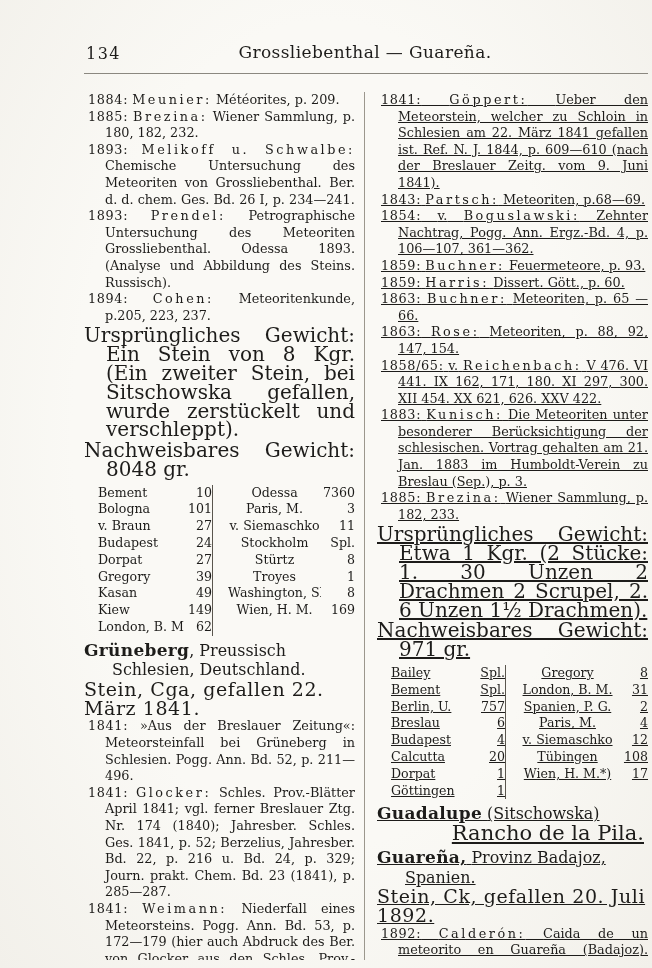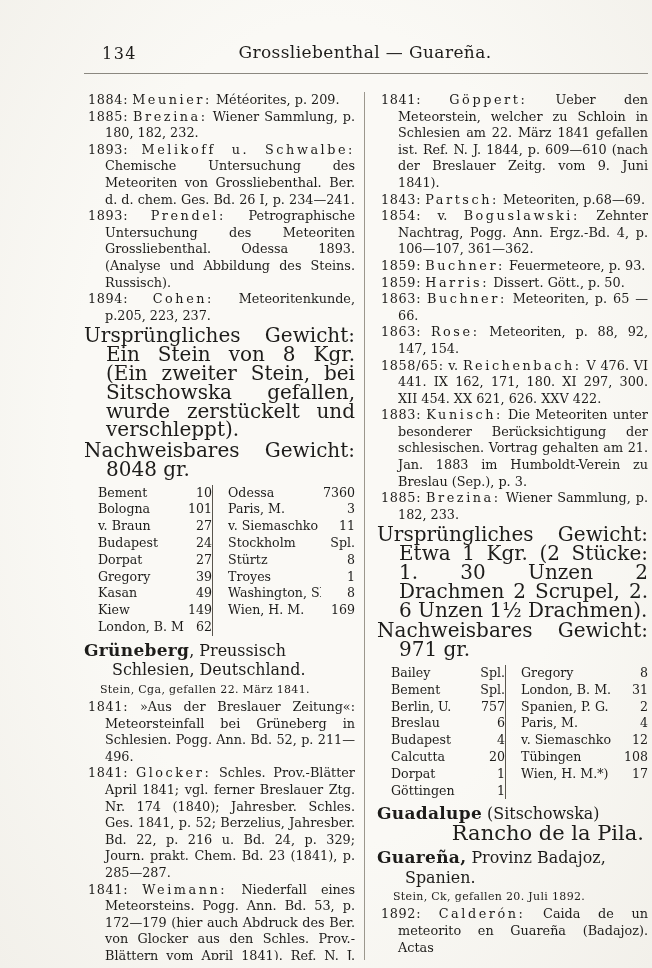--- a/index.html
+++ b/index.html
@@ -6,28 +6,28 @@
   .page {
     position:relative;
     width:652px; height:968px;
     background: radial-gradient(ellipse at 50% 45%, #faf9f5 55%, #f2f0ea 100%);
     color:#1d1c1a;
     font-family:"DejaVu Serif", serif;
     overflow:hidden;
     box-sizing:border-box;
   }
   .header { position:absolute; top:42px; left:84px; right:6px; height:26px; }
-  .page-num { position:absolute; left:18px; top:2px; font-size:16px; letter-spacing:1.5px; }
+  .page-num { position:absolute; left:2px; top:2px; font-size:16px; letter-spacing:1.5px; }
   .page-title { text-align:center; font-size:17px; letter-spacing:0.4px; }
   .rule { position:absolute; top:73px; left:84px; right:4px; height:1px; background:#8b8880; }
 
   .cols { position:absolute; top:92px; left:84px; right:4px; bottom:8px; display:flex; }
   .col { flex:1 1 0; min-width:0; overflow:hidden; }
   .col-left  { padding-right:9px; }
-  .col-right { padding-left:12px; }
+  .col-right { padding-left:12px;text-decoration:underline; }
   .col-divider { width:1px; background:#9b978d; }
 
   p { margin:0; }
   .bib {
     font-size:12.8px; line-height:16.6px;
     margin-left:4px; padding-left:17px; text-indent:-17px;
     text-align:justify;
   }
   .yr { letter-spacing:0.05em; }
   .sperr { letter-spacing:0.2em; }
@@ -35,29 +35,29 @@
     font-size:20px; line-height:18.8px;
     padding-left:22px; text-indent:-22px;
     text-align:justify; margin-top:2px;
   }
   .head {
     font-size:15.9px; line-height:19.4px;
     padding-left:28px; text-indent:-28px;
     margin-top:5px;
   }
   .head b { font-size:17px; letter-spacing:0.3px; }
-  .stein { font-size:11px; line-height:19.4px; margin-left:16px; letter-spacing:0.03em; }
+  .stein { font-size:19px; line-height:19.4px; margin-left:0; letter-spacing:0.03em; }
   .refline { font-size:21px; line-height:19.4px; text-align:right; padding-right:4px; }
 
   .wtable { margin:6px 0 2px 14px; font-size:12.6px; line-height:16.8px; }
   .trow { display:grid; grid-template-columns:1fr 36px 8px 1.08fr 34px; }
   .tn { white-space:nowrap; overflow:hidden; }
   .tv { text-align:right; white-space:nowrap; }
   .tdv { border-right:1px solid #5a564e; margin-right:7px; }
-  .tn2 { white-space:nowrap; overflow:hidden; }
+  .tn2 { white-space:nowrap; overflow:hidden;text-align:center; }
 </style>
 </head>
 <body>
 
 <div class="page">
 
   <div class="header">
     <span class="page-num">134</span>
     <div class="page-title">Grossliebenthal — Guareña.</div>
   </div>
@@ -212,21 +212,21 @@
         <span>Zehnter Nachtrag, Pogg. Ann. Ergz.-Bd. 4, p. 106—107, 361—362.</span>
       </p>
       <p class="bib">
         <span class="yr">1859:</span>
         <span class="sperr">Buchner:</span>
         <span>Feuermeteore, p. 93.</span>
       </p>
       <p class="bib">
         <span class="yr">1859:</span>
         <span class="sperr">Harris:</span>
-        <span>Dissert. Gött., p. 50.</span>
+        <span>Dissert. Gött., p. 60.</span>
       </p>
       <p class="bib">
         <span class="yr">1863:</span>
         <span class="sperr">Buchner:</span>
         <span>Meteoriten, p. 65 —66.</span>
       </p>
       <p class="bib">
         <span class="yr">1863:</span>
         <span class="sperr">Rose:</span>
         <span>Meteoriten, p. 88, 92, 147, 154.</span>

